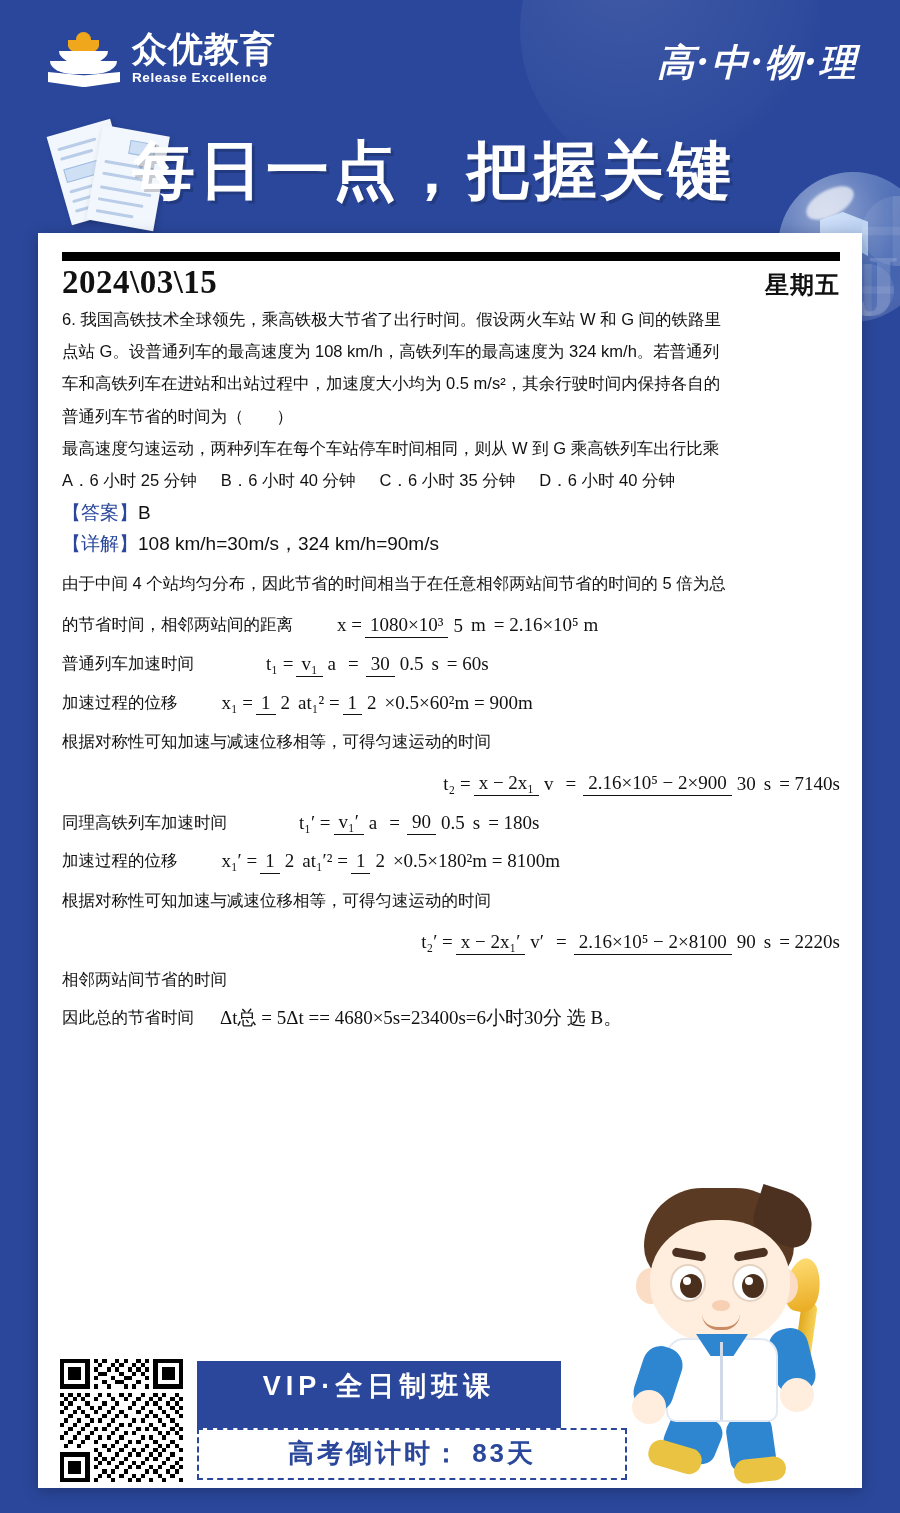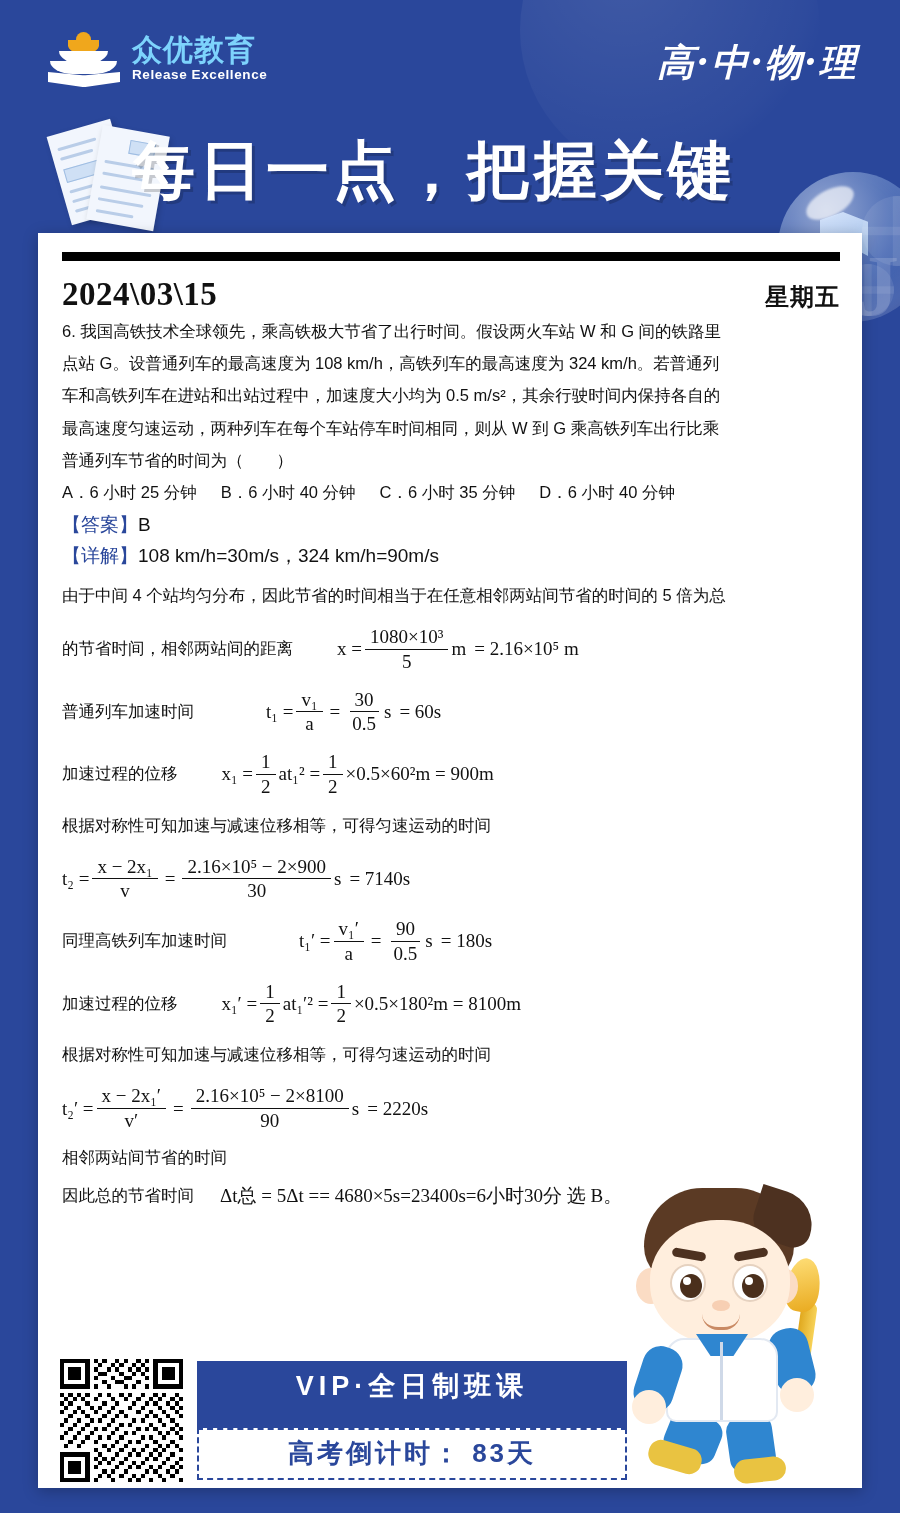--- a/index.html
+++ b/index.html
@@ -79,21 +79,21 @@
   }
   .lm-a1 { left: 20px; top: 10px;  width: 31px; height: 14px; background:#f0a71c; }
   .lm-a2 { left: 11px; top: 21px;  width: 49px; height: 13px; background:#fff; }
   .lm-a3 { left: 2px;  top: 31px;  width: 67px; height: 13px; background:#fff; }
   .lm-book {
     position:absolute; left: 0; top: 42px; width: 72px; height: 15px;
     background: #fff;
     clip-path: polygon(0 0, 48% 22%, 52% 22%, 100% 0, 100% 66%, 52% 100%, 48% 100%, 0 66%);
   }
   .logo-text { display:flex; flex-direction: column; }
-  .logo-cn { color:#7dd3fc; font-size: 30px; font-weight: 700; letter-spacing: 1px; line-height: 1.05; }
+  .logo-cn { color:#ffffff; font-size: 35px; font-weight: 700; letter-spacing: 1px; line-height: 1.05; }
   .logo-en { color:#fff; font-size: 13.5px; font-weight: 700; letter-spacing: .6px; margin-top: 2px; }
   .subject {
     position: absolute; right: 42px; top: 38px;
     color: #fff; font-size: 37px; font-weight: 700; letter-spacing: 2px;
     font-family: "DejaVu Serif", serif;
     font-style: italic;
     text-align: right;
   }
 
   
@@ -110,54 +110,54 @@
     background: #fff;
     box-shadow: 0 3px 14px rgba(0,0,0,.25);
     overflow: hidden;
   }
   .card-inner { padding: 14px 22px 0 24px; position: relative; height: 100%; }
   .rule { height: 9px; background: #000; margin: 5px 0 3px 0; }
 
   .datebar { display:flex; align-items: baseline; justify-content: space-between; margin-top: 2px; }
   .date {
     font-family: "Liberation Serif", serif;
-    font-size: 33px; font-weight: 700; color:#111; letter-spacing: .5px; margin-top: 12px;
+    font-size: 33px; font-weight: 700; color:#111; letter-spacing: .5px;
   }
   .weekday { font-size: 24px; font-weight: 700; color:#111; letter-spacing: 1px; }
 
   .qtext { font-size: 16.5px; color: #111; line-height: 1.95; margin-top: 2px; text-align: justify; }
   .options { font-size: 16.5px; color:#111; margin-top: 6px; display:flex; gap: 24px; }
   .options span { white-space: nowrap; }
 
   .tagline { font-size: 19px; color:#111; margin-top: 8px; }
   .tagline .tag { color: #2a479b; }
   .tagline.sol { margin-top: 5px; }
 
   .para { font-size: 16.5px; color:#111; line-height: 1.95; margin-top: 10px; }
 
   .eqrow { display:flex; align-items:center; margin-top: 14px; font-size: 16.5px; color:#111; }
   .eqrow .lbl { flex: 0 0 auto; }
-  .eqrow.center { justify-content: flex-start; }
+  .eqrow.center { justify-content: flex-end; }
   .gap-s { width: 26px; } .gap-m { width: 44px; } .gap-l { width: 72px; }
 
   
   .math { font-family: "Liberation Serif", serif; font-size: 19px; color:#111; display:inline-flex; align-items:center; white-space:nowrap; }
-  .frac { display:inline-flex; flex-direction:column; align-items:center; vertical-align: middle; margin: 0 3px; }
+  .frac { display:inline-flex; flex-direction:row; align-items:center; vertical-align: middle; margin: 0 3px; }
   .frac .num { padding: 0 5px; border-bottom: 1.4px solid #111; line-height: 1.25; }
   .frac .den { padding: 0 5px; line-height: 1.25; }
   .op { margin: 0 4px; }
 
   
   .footer { position:absolute; left: 0; bottom: 6px; width: 100%; padding: 0 22px 0 22px; display:flex; align-items: flex-start; gap: 14px; }
   .qr { width: 123px; height: 123px; display:block; flex: 0 0 auto; }
   .footer-right { flex: 1 1 auto; padding-top: 2px; }
   .vip-bar {
     background: #2a479b; color:#fff; text-align:center;
     font-size: 27px; font-weight: 700; letter-spacing: 5px;
-    padding: 7px 0 24px 0; width: 430px;
+    padding: 7px 0 24px 0; width: 364px;
   }
   .scan {
     color:#111; text-align:center; font-size: 25px; font-weight: 700;
     letter-spacing: 8px; margin: 8px 0 7px 0; width: 430px;
   }
   .countdown {
     width: 430px; border: 2.5px dashed #2a479b; color:#2a479b;
     text-align:center; font-size: 26px; font-weight: 700; letter-spacing: 3px;
     padding: 6px 0 7px 0;
   }
@@ -249,22 +249,22 @@
 
   <div class="datebar">
     <div class="date">2024\03\15</div>
     <div class="weekday">星期五</div>
   </div>
 
   <div class="qtext">
     <div>6. 我国高铁技术全球领先，乘高铁极大节省了出行时间。假设两火车站 W 和 G 间的铁路里</div>
     <div>点站 G。设普通列车的最高速度为 108 km/h，高铁列车的最高速度为 324 km/h。若普通列</div>
     <div>车和高铁列车在进站和出站过程中，加速度大小均为 0.5 m/s²，其余行驶时间内保持各自的</div>
+    <div>普通列车节省的时间为（　　）</div>
     <div>最高速度匀速运动，两种列车在每个车站停车时间相同，则从 W 到 G 乘高铁列车出行比乘</div>
-    <div>普通列车节省的时间为（　　）</div>
   </div>
 
   <div class="options">
     <span>A．6 小时 25 分钟</span>
     <span>B．6 小时 40 分钟</span>
     <span>C．6 小时 35 分钟</span>
     <span>D．6 小时 40 分钟</span>
   </div>
 
   <div class="tagline">

